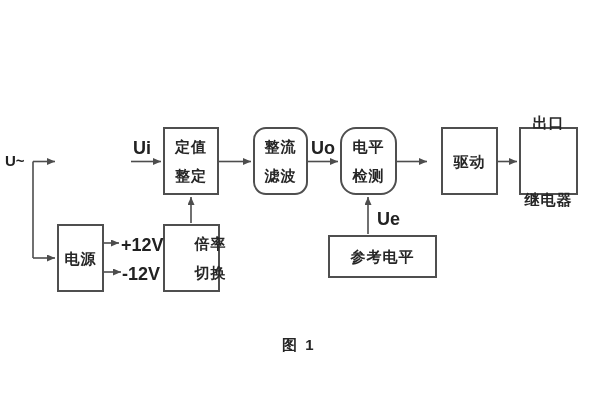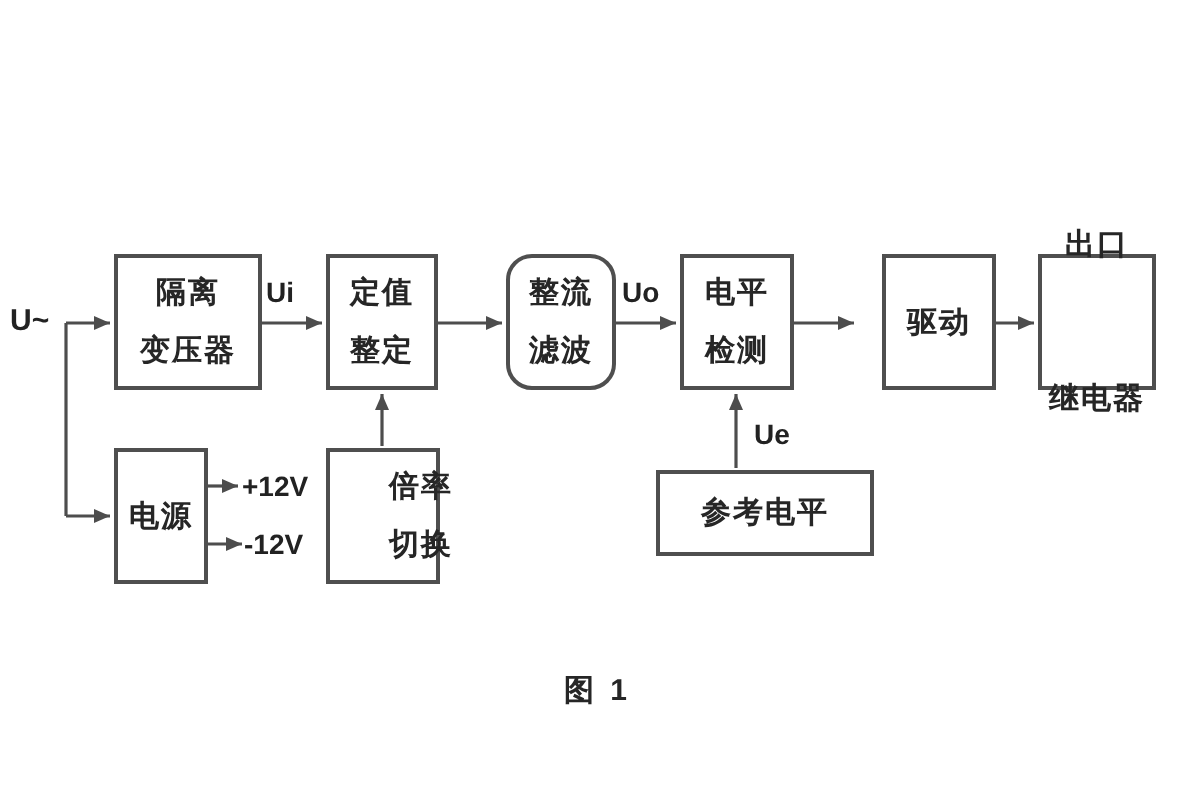--- a/index.html
+++ b/index.html
@@ -22,21 +22,21 @@
     justify-content:center;
     color:#262626;
     font-size:15px;
     font-weight:600;
     letter-spacing:1px;
   }
   .block .line{line-height:29px;white-space:nowrap;}
   .sig{
     position:absolute;
     color:#222222;
-    font-size:14px;
+    font-size:18px;
     font-weight:700;
     white-space:nowrap;
   }
   .caption{
     position:absolute;
     color:#262626;
     font-size:15px;
     font-weight:600;
     letter-spacing:2px;
     white-space:nowrap;
@@ -62,36 +62,32 @@
       <path d="M308,161.5 H338" marker-end="url(#ah)"></path>
       <path d="M397,161.5 H427" marker-end="url(#ah)"></path>
       <path d="M486,161.5 H517" marker-end="url(#ah)"></path>
       <path d="M191,223 V197" marker-end="url(#ah)"></path>
       <path d="M368,234 V197" marker-end="url(#ah)"></path>
       <path d="M104,243 H119" marker-end="url(#ah)"></path>
       <path d="M104,272 H121" marker-end="url(#ah)"></path>
     </g>
   </svg>
 
-  <div class="block" style="left:57px;top:127px;width:74px;height:68px;">
-    <span class="line">隔离</span>
-    <span class="line">变压器</span>
-  </div>
 
   <div class="block" style="left:163px;top:127px;width:56px;height:68px;">
     <span class="line">定值</span>
     <span class="line">整定</span>
   </div>
 
   <div class="block" style="left:253px;top:127px;width:55px;height:68px;border-radius:13px;">
     <span class="line">整流</span>
     <span class="line">滤波</span>
   </div>
 
-  <div class="block" style="left:340px;top:127px;width:57px;height:68px;">
+  <div class="block" style="left:340px;top:127px;width:57px;height:68px;border-radius:16px;">
     <span class="line">电平</span>
     <span class="line">检测</span>
   </div>
 
   <div class="block" style="left:429px;top:127px;width:57px;height:68px;margin-left:12px;">
     <span class="line">驱动</span>
   </div>
 
   <div class="block" style="left:519px;top:127px;width:59px;height:68px;gap:48px;">
     <span class="line">出口</span>

